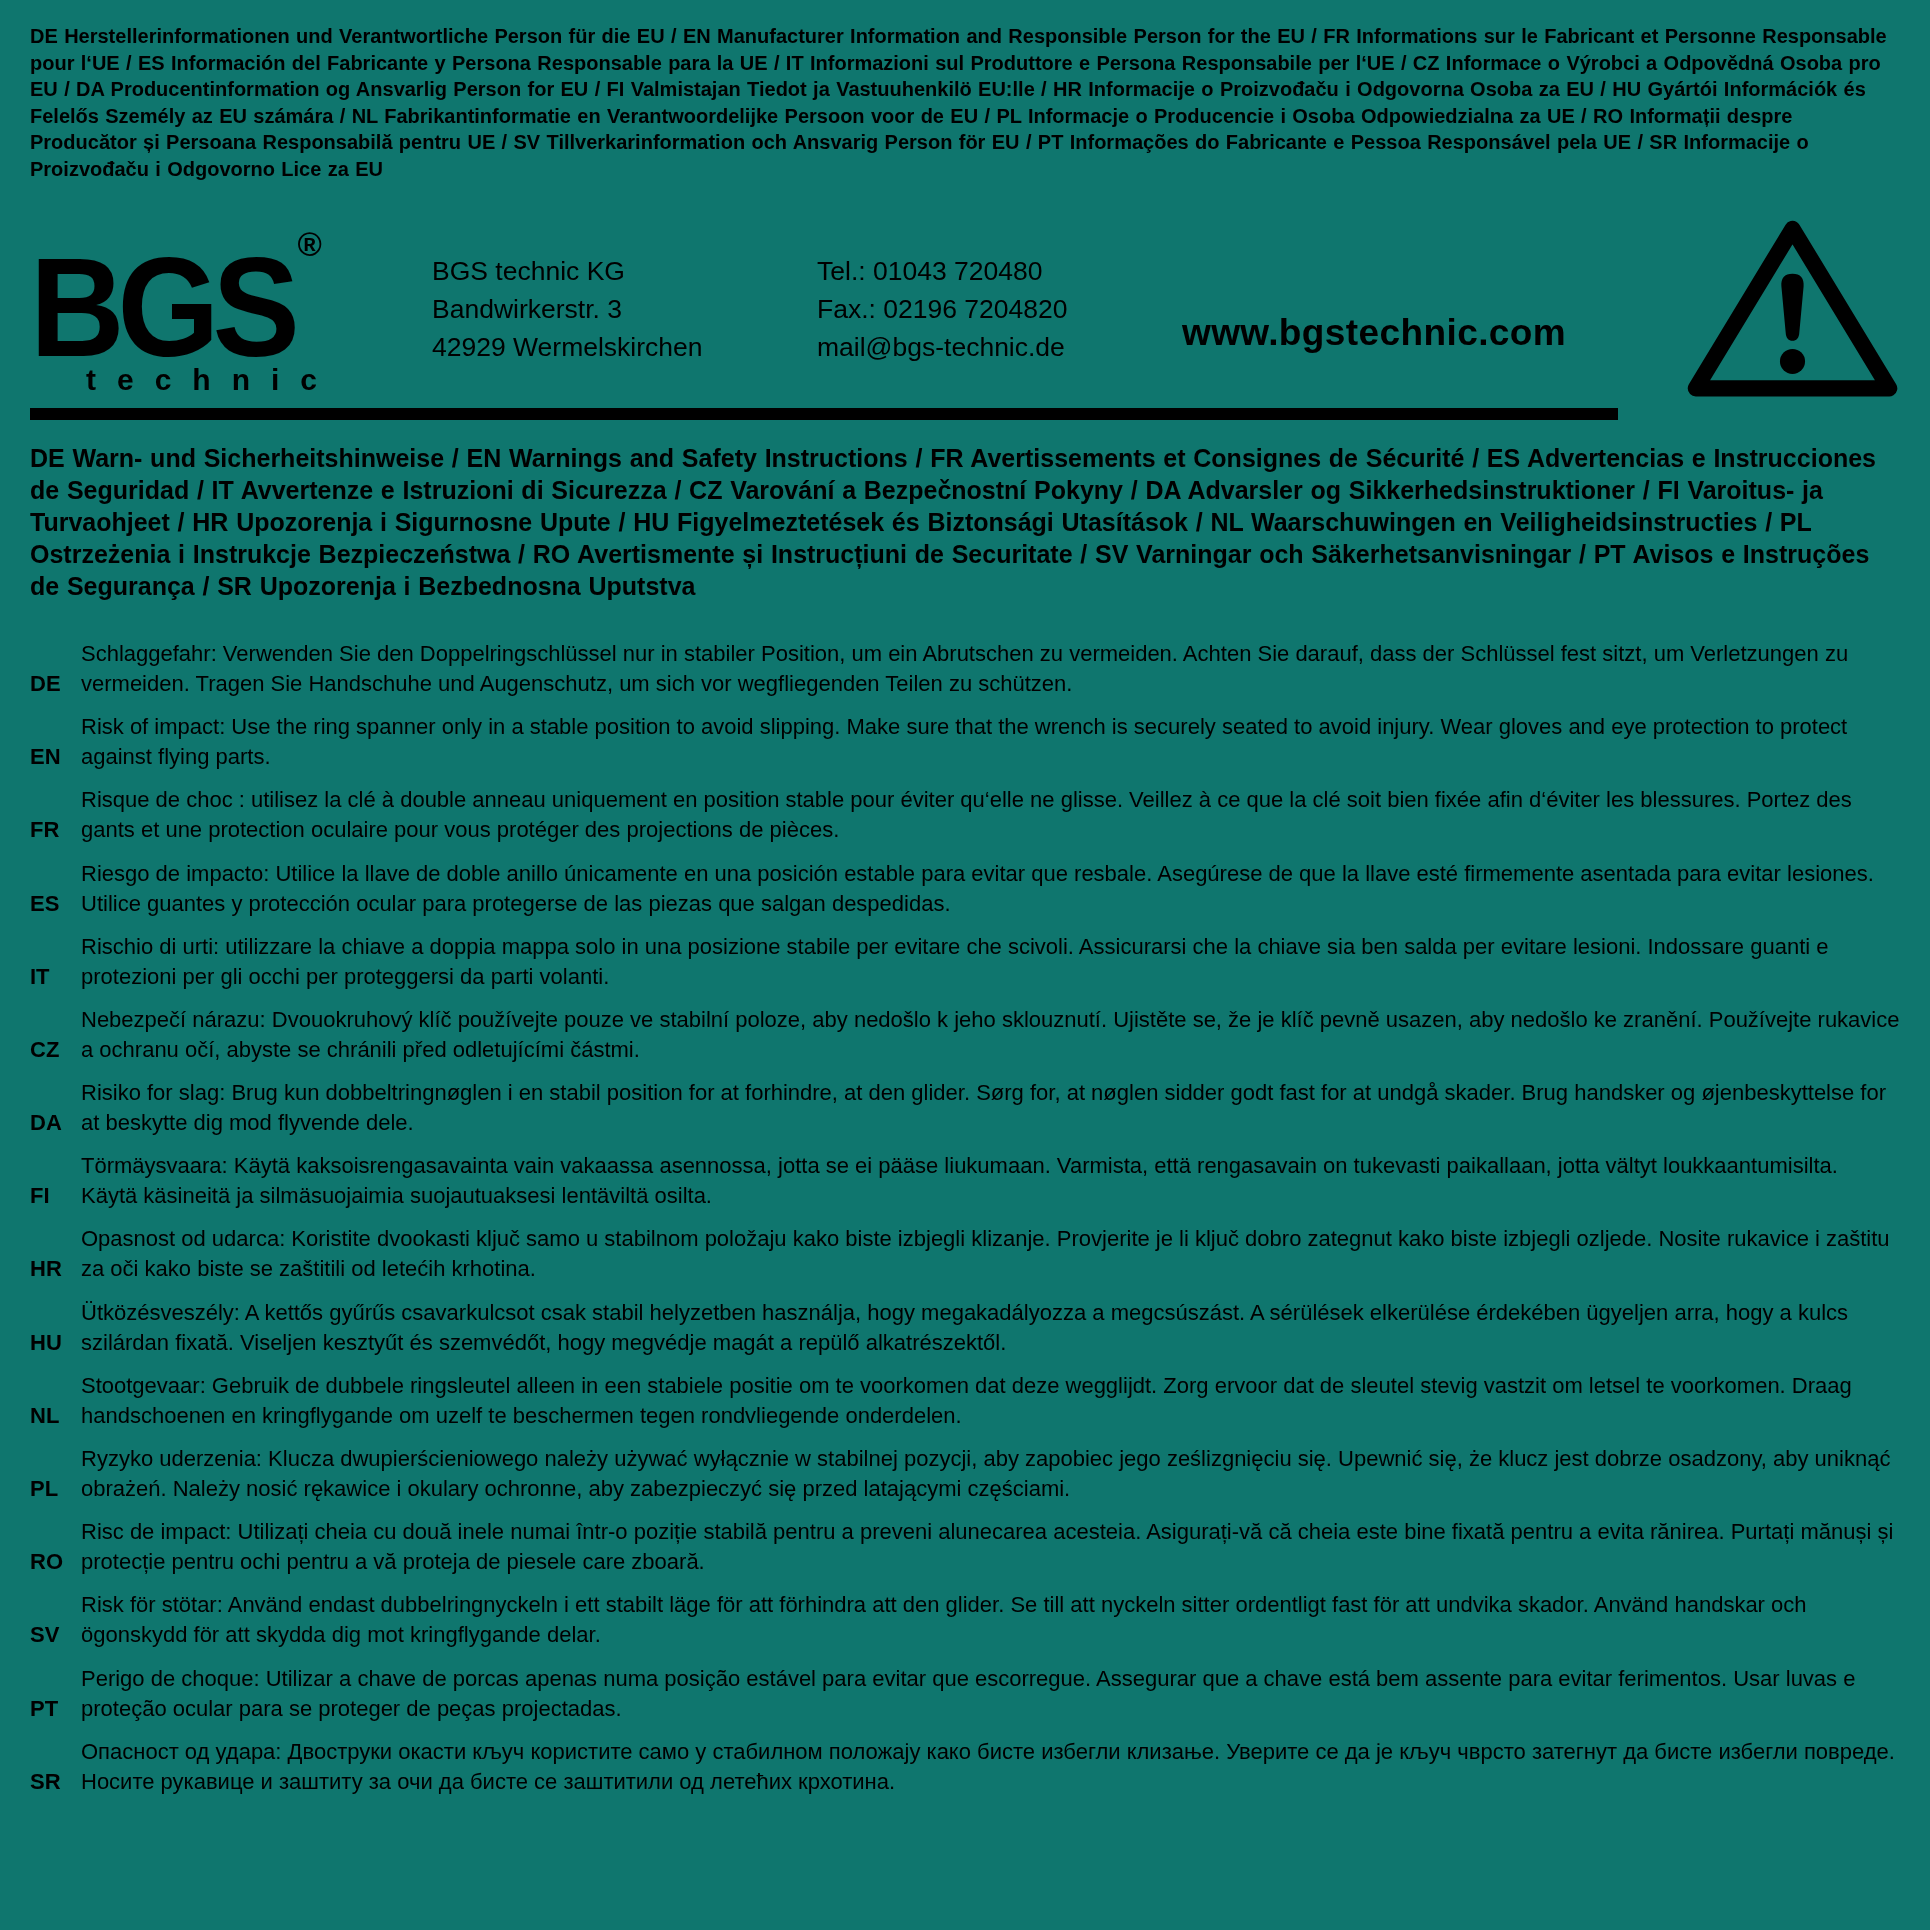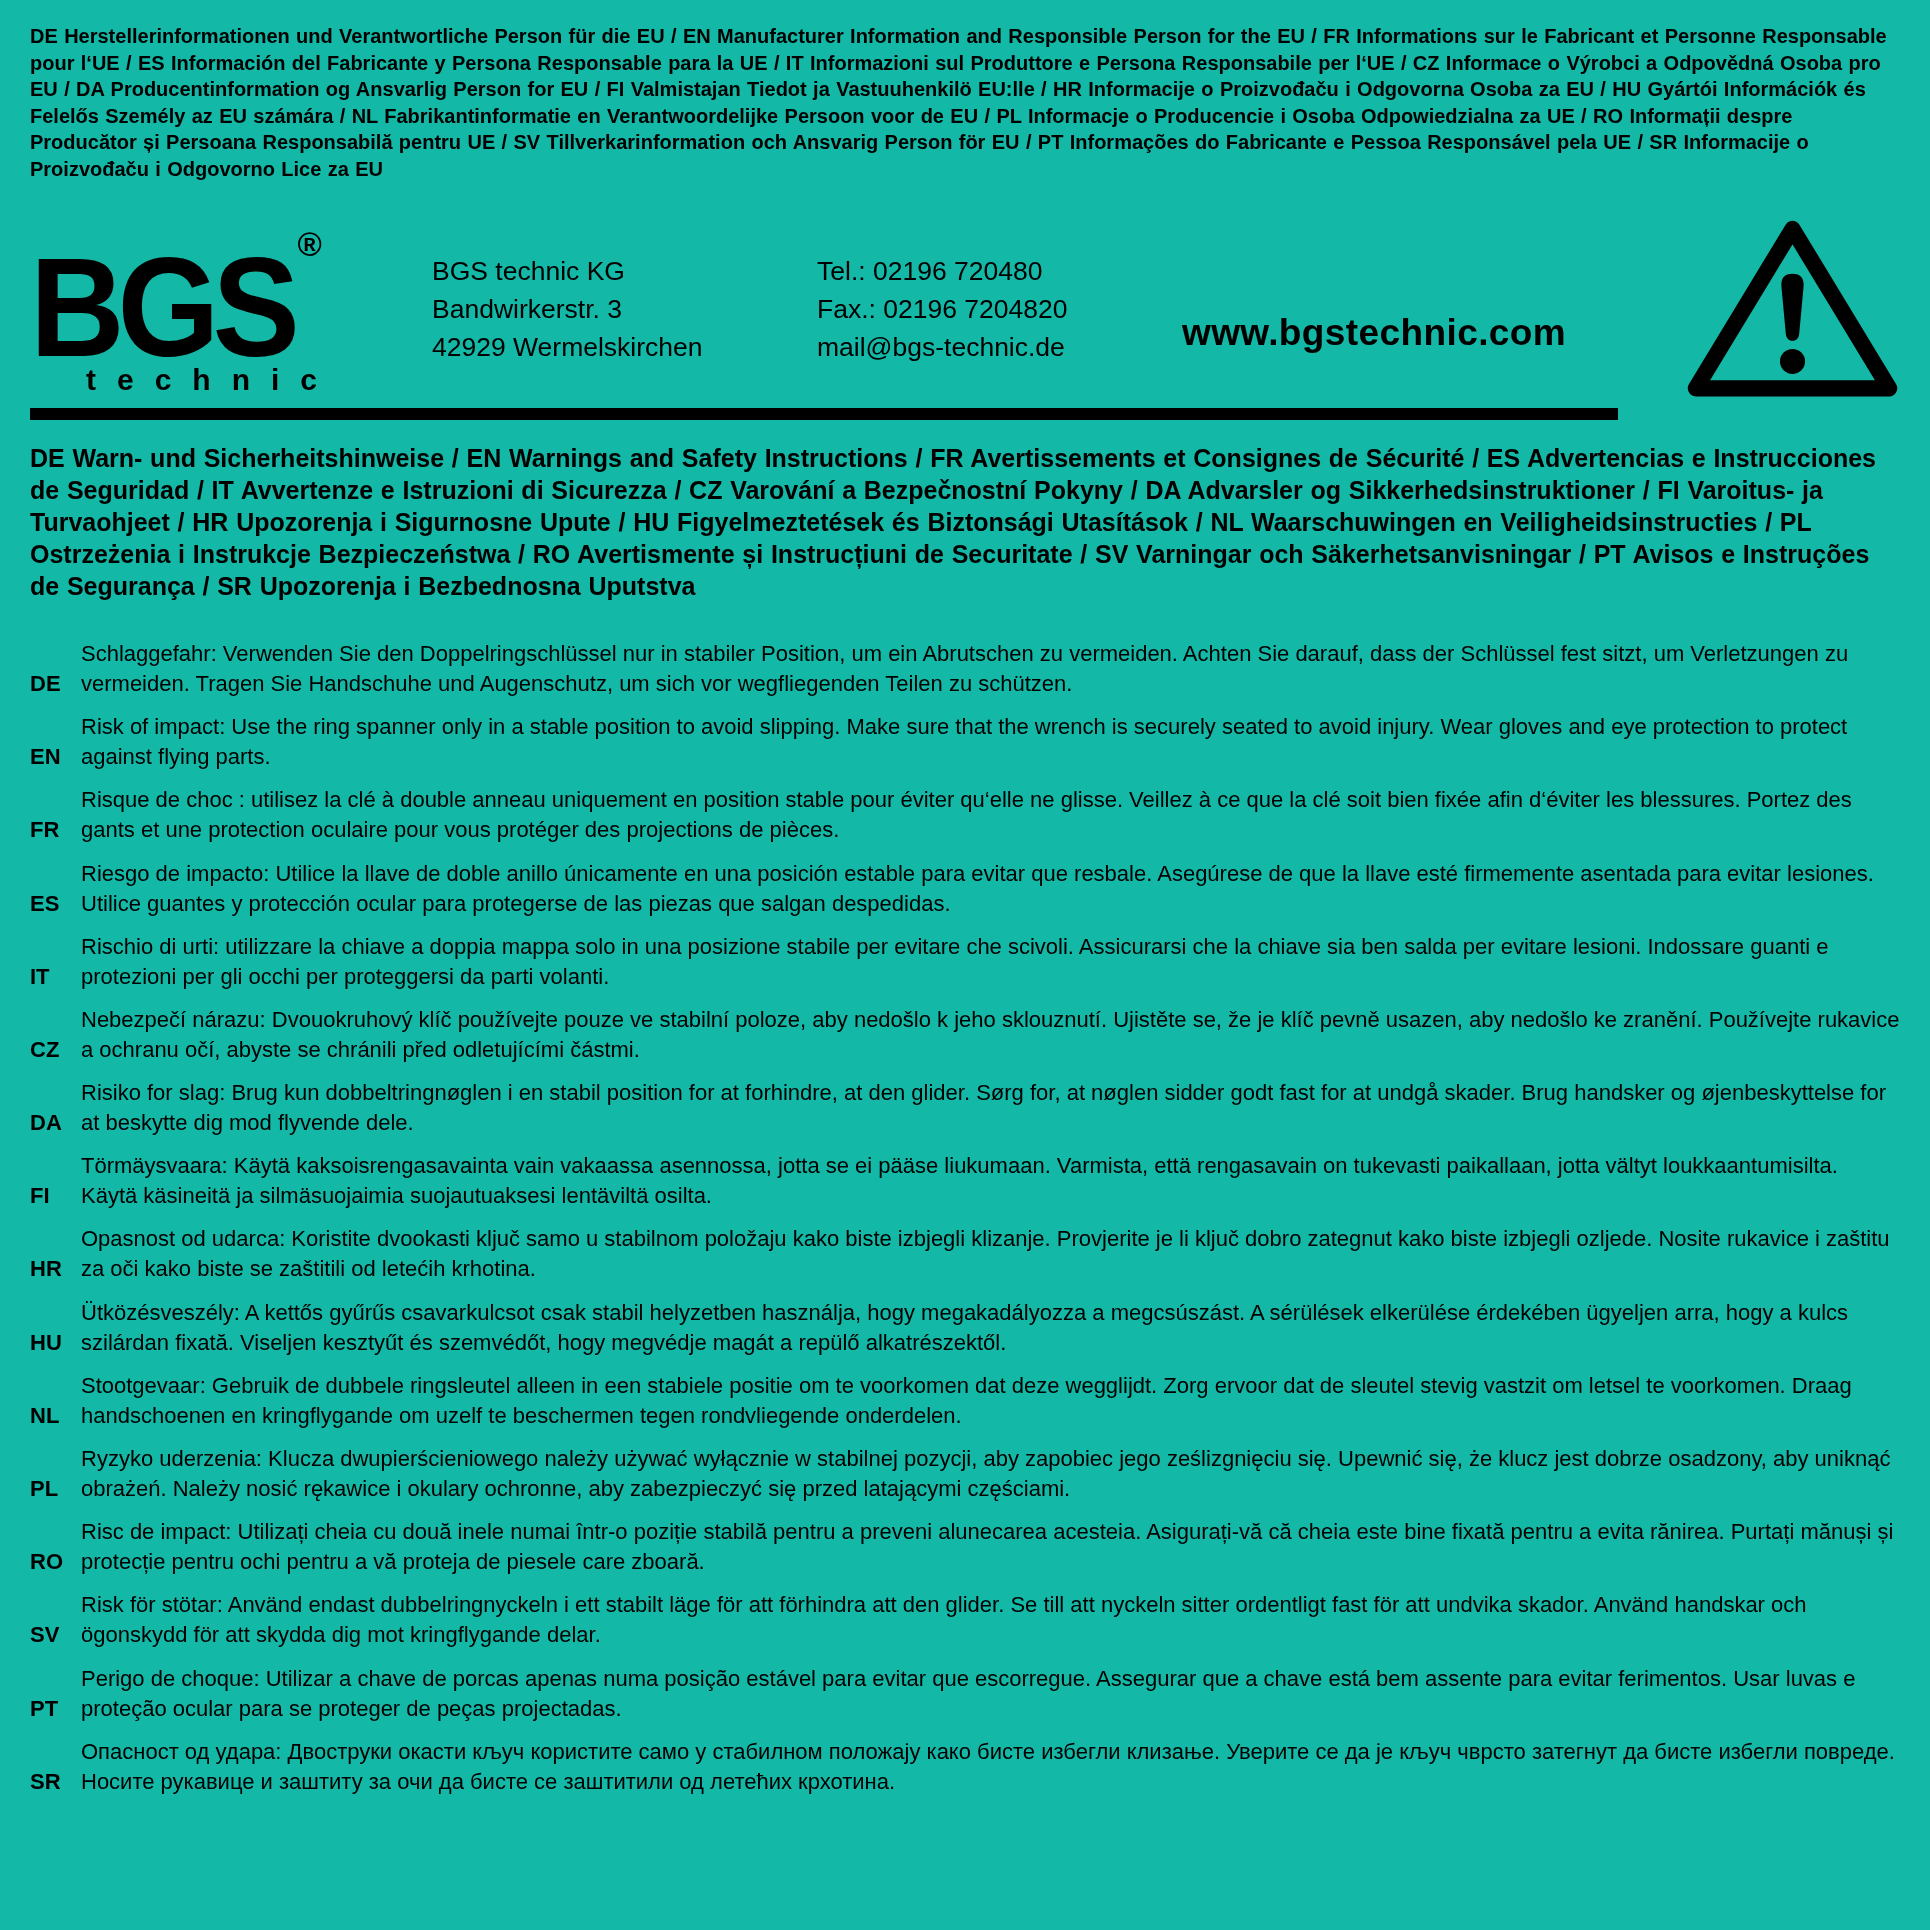--- a/index.html
+++ b/index.html
@@ -6,21 +6,21 @@
     margin: 0;
     padding: 0;
     background: #ffffff;
     color: #000000;
     font-family: "Liberation Sans", sans-serif;
   }
   .page {
     position: relative;
     width: 1930px;
     height: 1930px;
-    background: #14b8a6;
+    background: #0f766e;
     box-sizing: border-box;
     padding: 23px 30px 0 30px;
     overflow: hidden;
   }
   .heading-langs {
     font-size: 20px;
     font-weight: bold;
     line-height: 26.5px;
     letter-spacing: 0px;
     word-spacing: 0.8px;
@@ -143,21 +143,21 @@
       <div class="logo-sub">technic</div>
     </div>
 
     <div class="address-block">
       <div>BGS technic KG</div>
       <div>Bandwirkerstr. 3</div>
       <div>42929 Wermelskirchen</div>
     </div>
 
     <div class="contact-block">
-      <div>Tel.: 02196 720480</div>
+      <div>Tel.: 01043 720480</div>
       <div>Fax.: 02196 7204820</div>
       <div>mail@bgs-technic.de</div>
     </div>
 
     <div class="website">www.bgstechnic.com</div>
 
     <svg class="warn-triangle" viewBox="0 0 120 100" xmlns="http://www.w3.org/2000/svg">
       <path d="M60 5 L114 94 L6 94 Z" fill="none" stroke="#000000" stroke-width="9" stroke-linejoin="round"></path>
       <path d="M60 30 C64.5 30 66.5 32.5 66.2 37 L63.8 63 C63.6 66 62.2 67.5 60 67.5 C57.8 67.5 56.4 66 56.2 63 L53.8 37 C53.5 32.5 55.5 30 60 30 Z" fill="#000000"></path>
       <circle cx="60" cy="79" r="7" fill="#000000"></circle>

